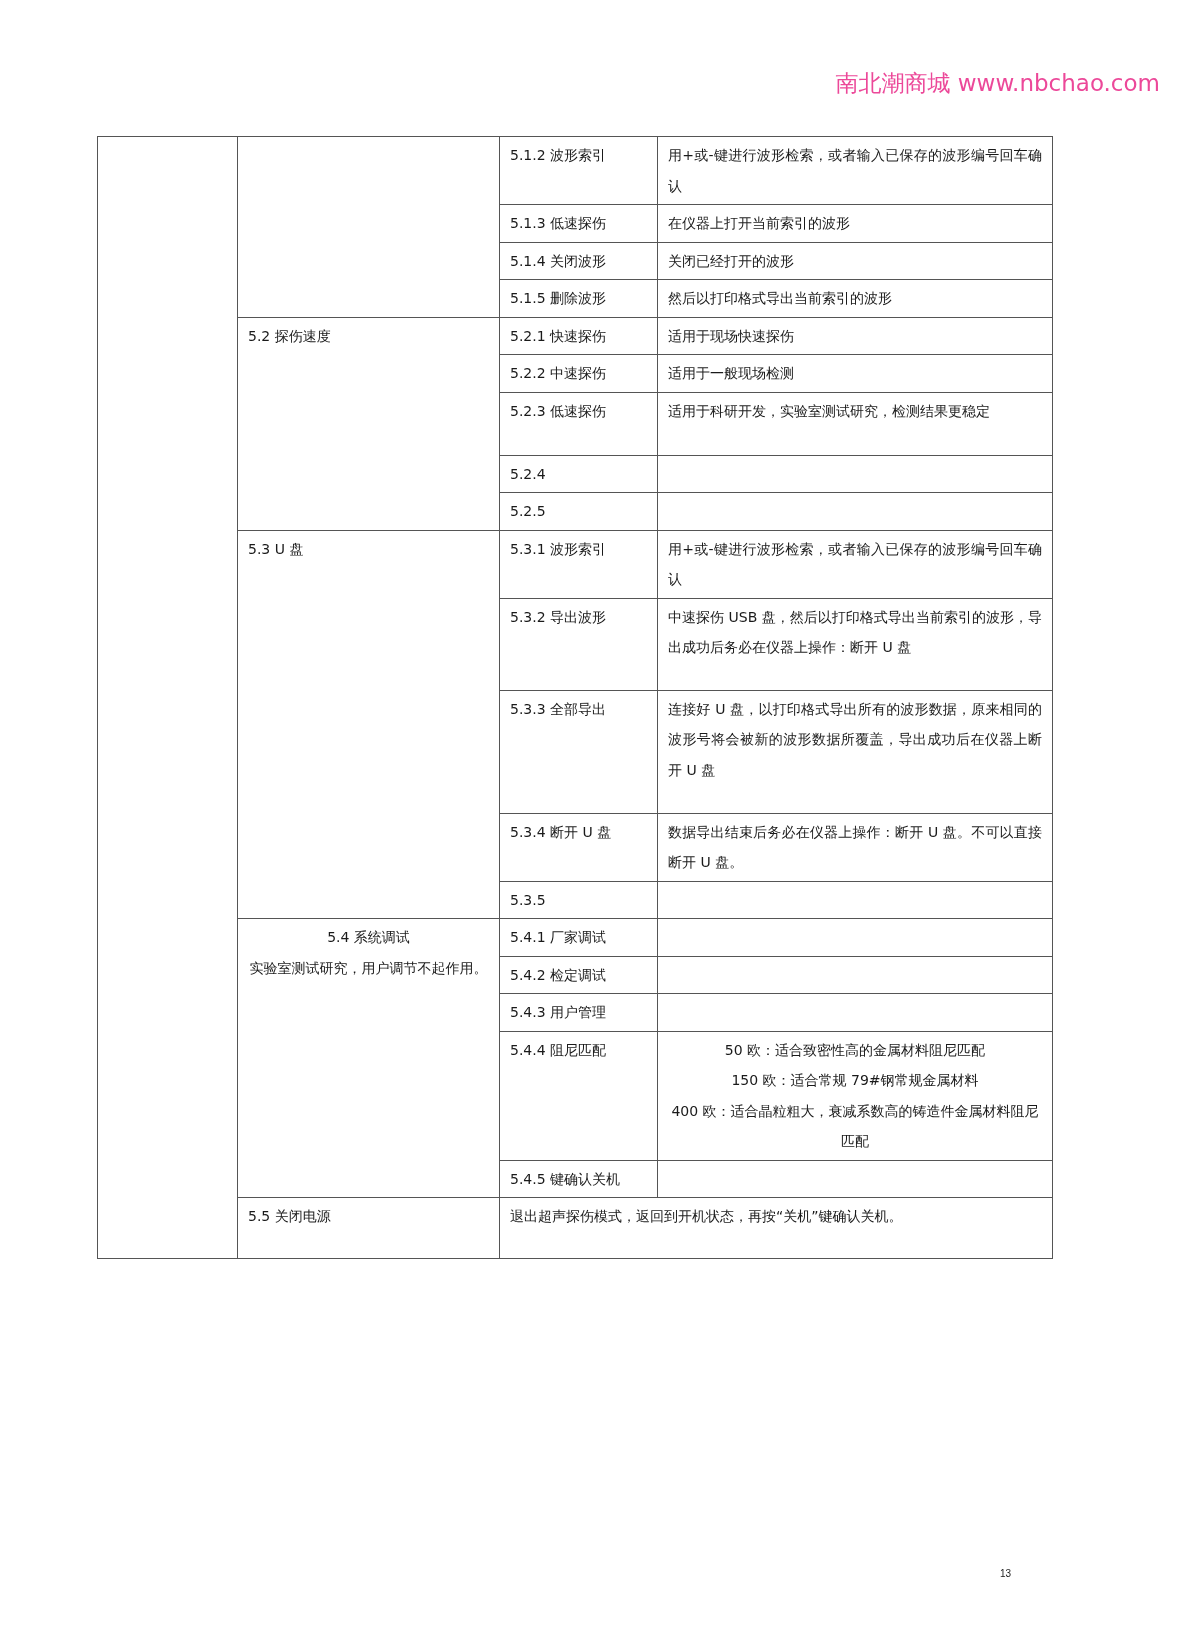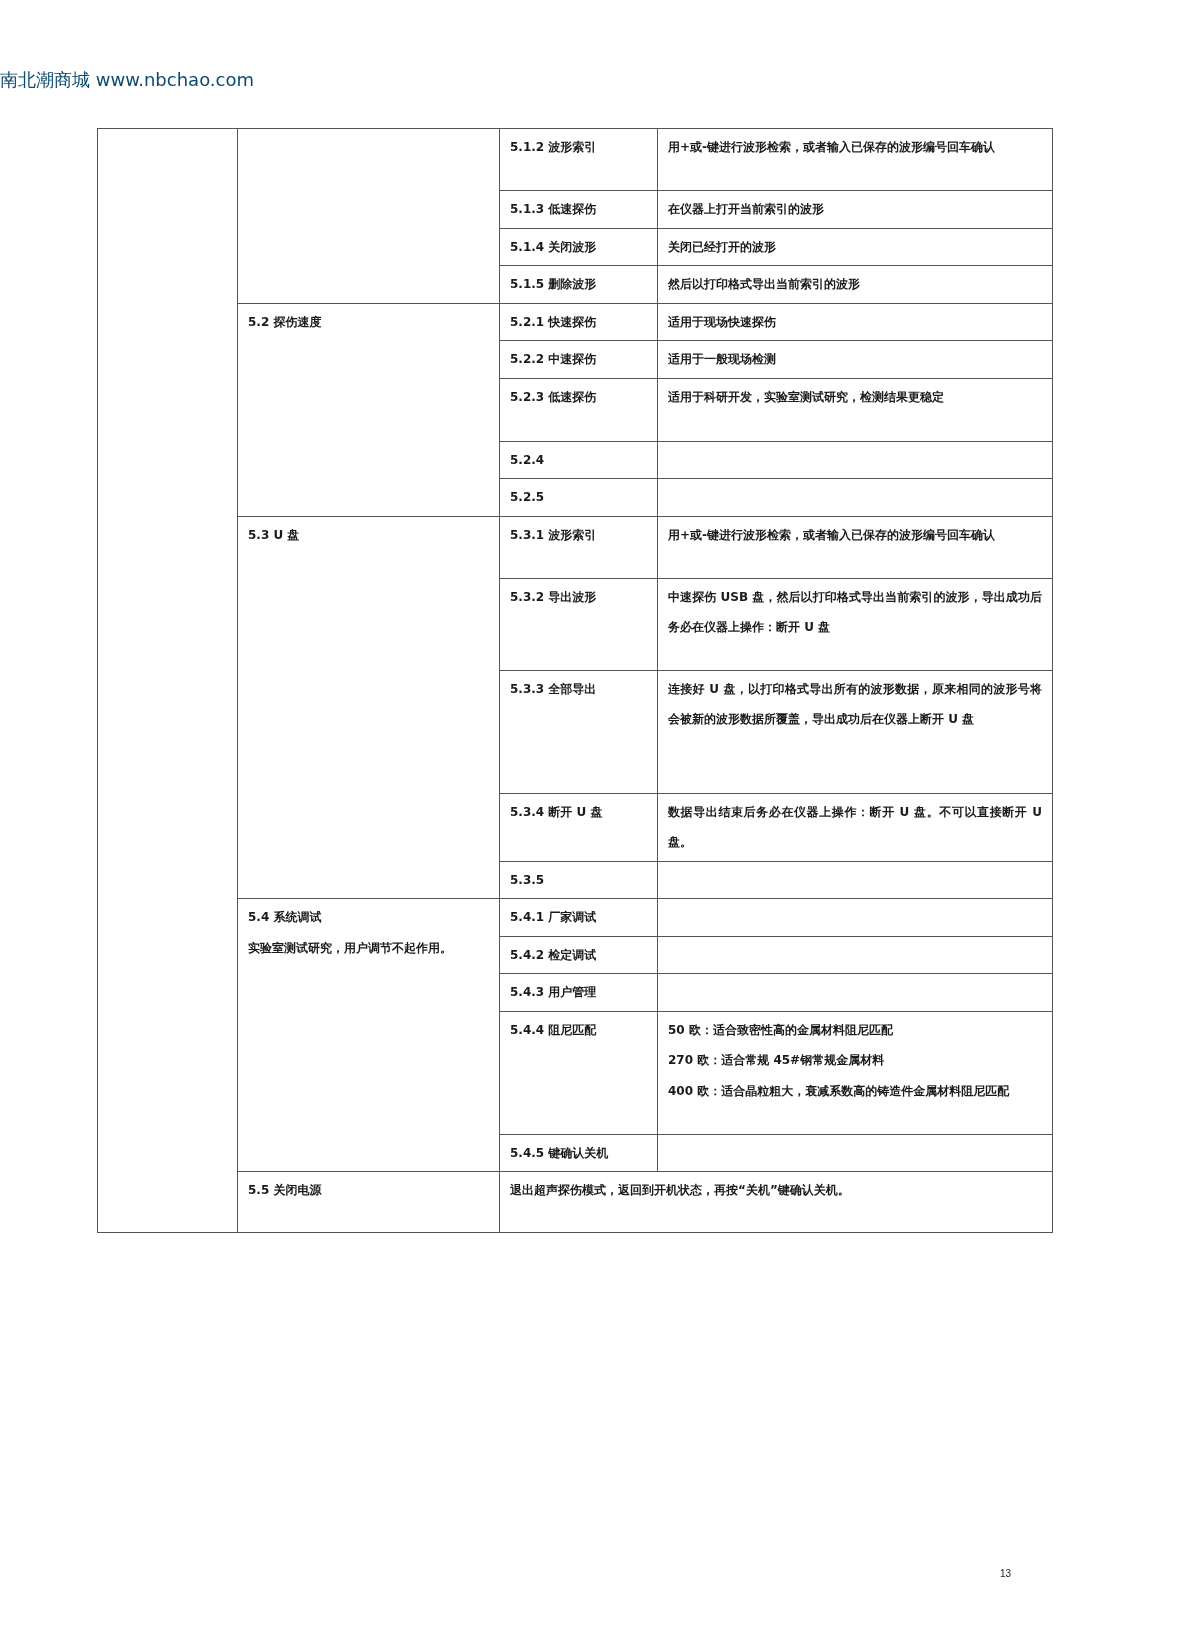--- a/index.html
+++ b/index.html
@@ -1,26 +1,26 @@
 <!DOCTYPE html>
 <html><head>
 <meta charset="utf-8">
 <style>
   html, body { margin: 0; padding: 0; background: #ffffff; }
   body { width: 1200px; height: 1628px; position: relative; font-family: "DejaVu Sans", "Liberation Sans", sans-serif; color: #1a1a1a; }
-  .header { position: absolute; top: 68px; left: 0; width: 1160px; text-align: left; font-size: 18px; color: #0c4a6e; }
+  .header { position: absolute; top: 68px; left: 0; width: 1160px; text-align: right; font-size: 23px; color: #ec4899; }
   .page-number { position: absolute; top: 1568px; left: 1000px; font-size: 10px; color: #222; font-family: "Liberation Sans", sans-serif; }
-  table.spec { position: absolute; top: 128px; left: 97px; width: 955px; border-collapse: collapse; table-layout: fixed; font-size: 12px; font-weight: bold; }
+  table.spec { position: absolute; top: 136px; left: 97px; width: 955px; border-collapse: collapse; table-layout: fixed; font-size: 14px; }
   table.spec td { border: 1.3px solid #555; vertical-align: top; padding: 3px 10px 3px 10px; line-height: 30.5px; word-break: break-all; }
   col.c1 { width: 140px; }
   col.c2 { width: 262px; }
   col.c3 { width: 158px; }
   col.c4 { width: 395px; }
   td.desc { text-align: justify; }
-  .line { display: block; }
+  .line { display: block; text-align: center; }
 </style>
 </head>
 <body>
 
 <div class="header">南北潮商城  www.nbchao.com</div>
 
 <table class="spec">
   <colgroup>
       <col class="c1">
       <col class="c2">
@@ -105,21 +105,21 @@
       <td class="desc"></td>
     </tr>
     <tr style="height:31px">
       <td>5.4.3 用户管理</td>
       <td class="desc"></td>
     </tr>
     <tr style="height:123px">
       <td>5.4.4  阻尼匹配</td>
       <td class="desc">
         <span class="line">50 欧：适合致密性高的金属材料阻尼匹配</span>
-        <span class="line">270 欧：适合常规 45#钢常规金属材料</span>
+        <span class="line">150 欧：适合常规 79#钢常规金属材料</span>
         <span class="line">400 欧：适合晶粒粗大，衰减系数高的铸造件金属材料阻尼匹配</span>
       </td>
     </tr>
     <tr style="height:31px">
       <td>5.4.5  键确认关机</td>
       <td class="desc"></td>
     </tr>
 
     <tr style="height:61px">
       <td>5.5  关闭电源</td>

